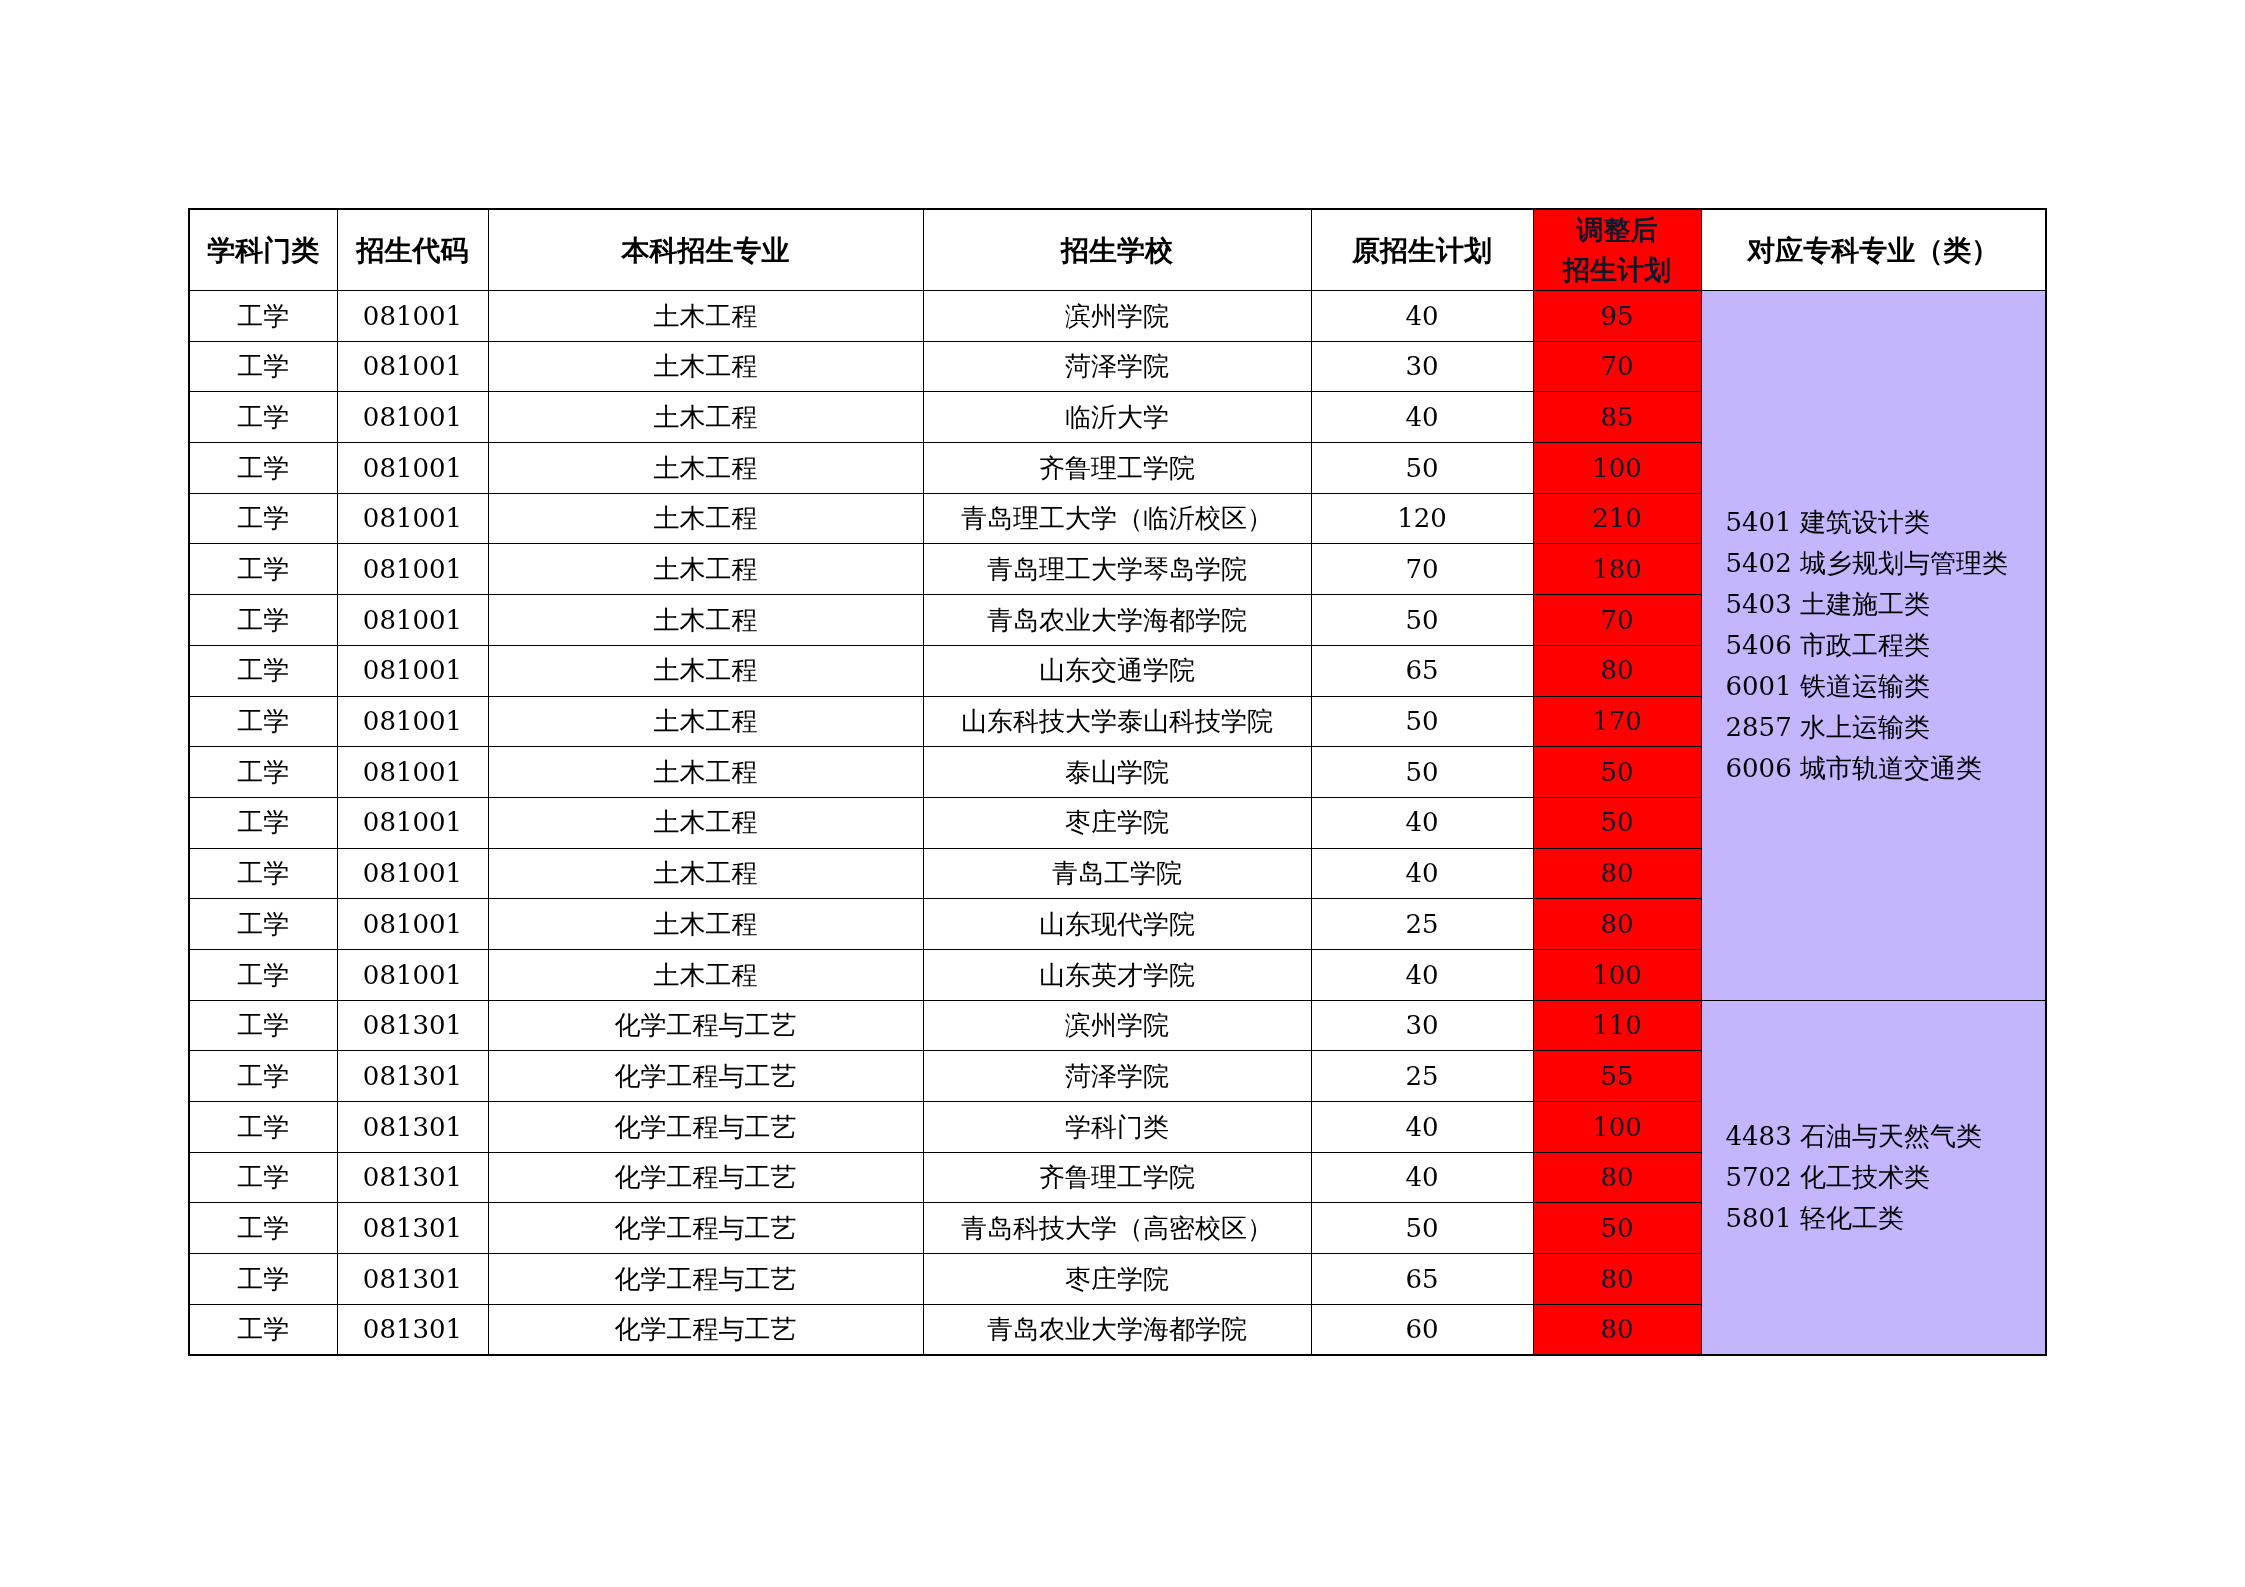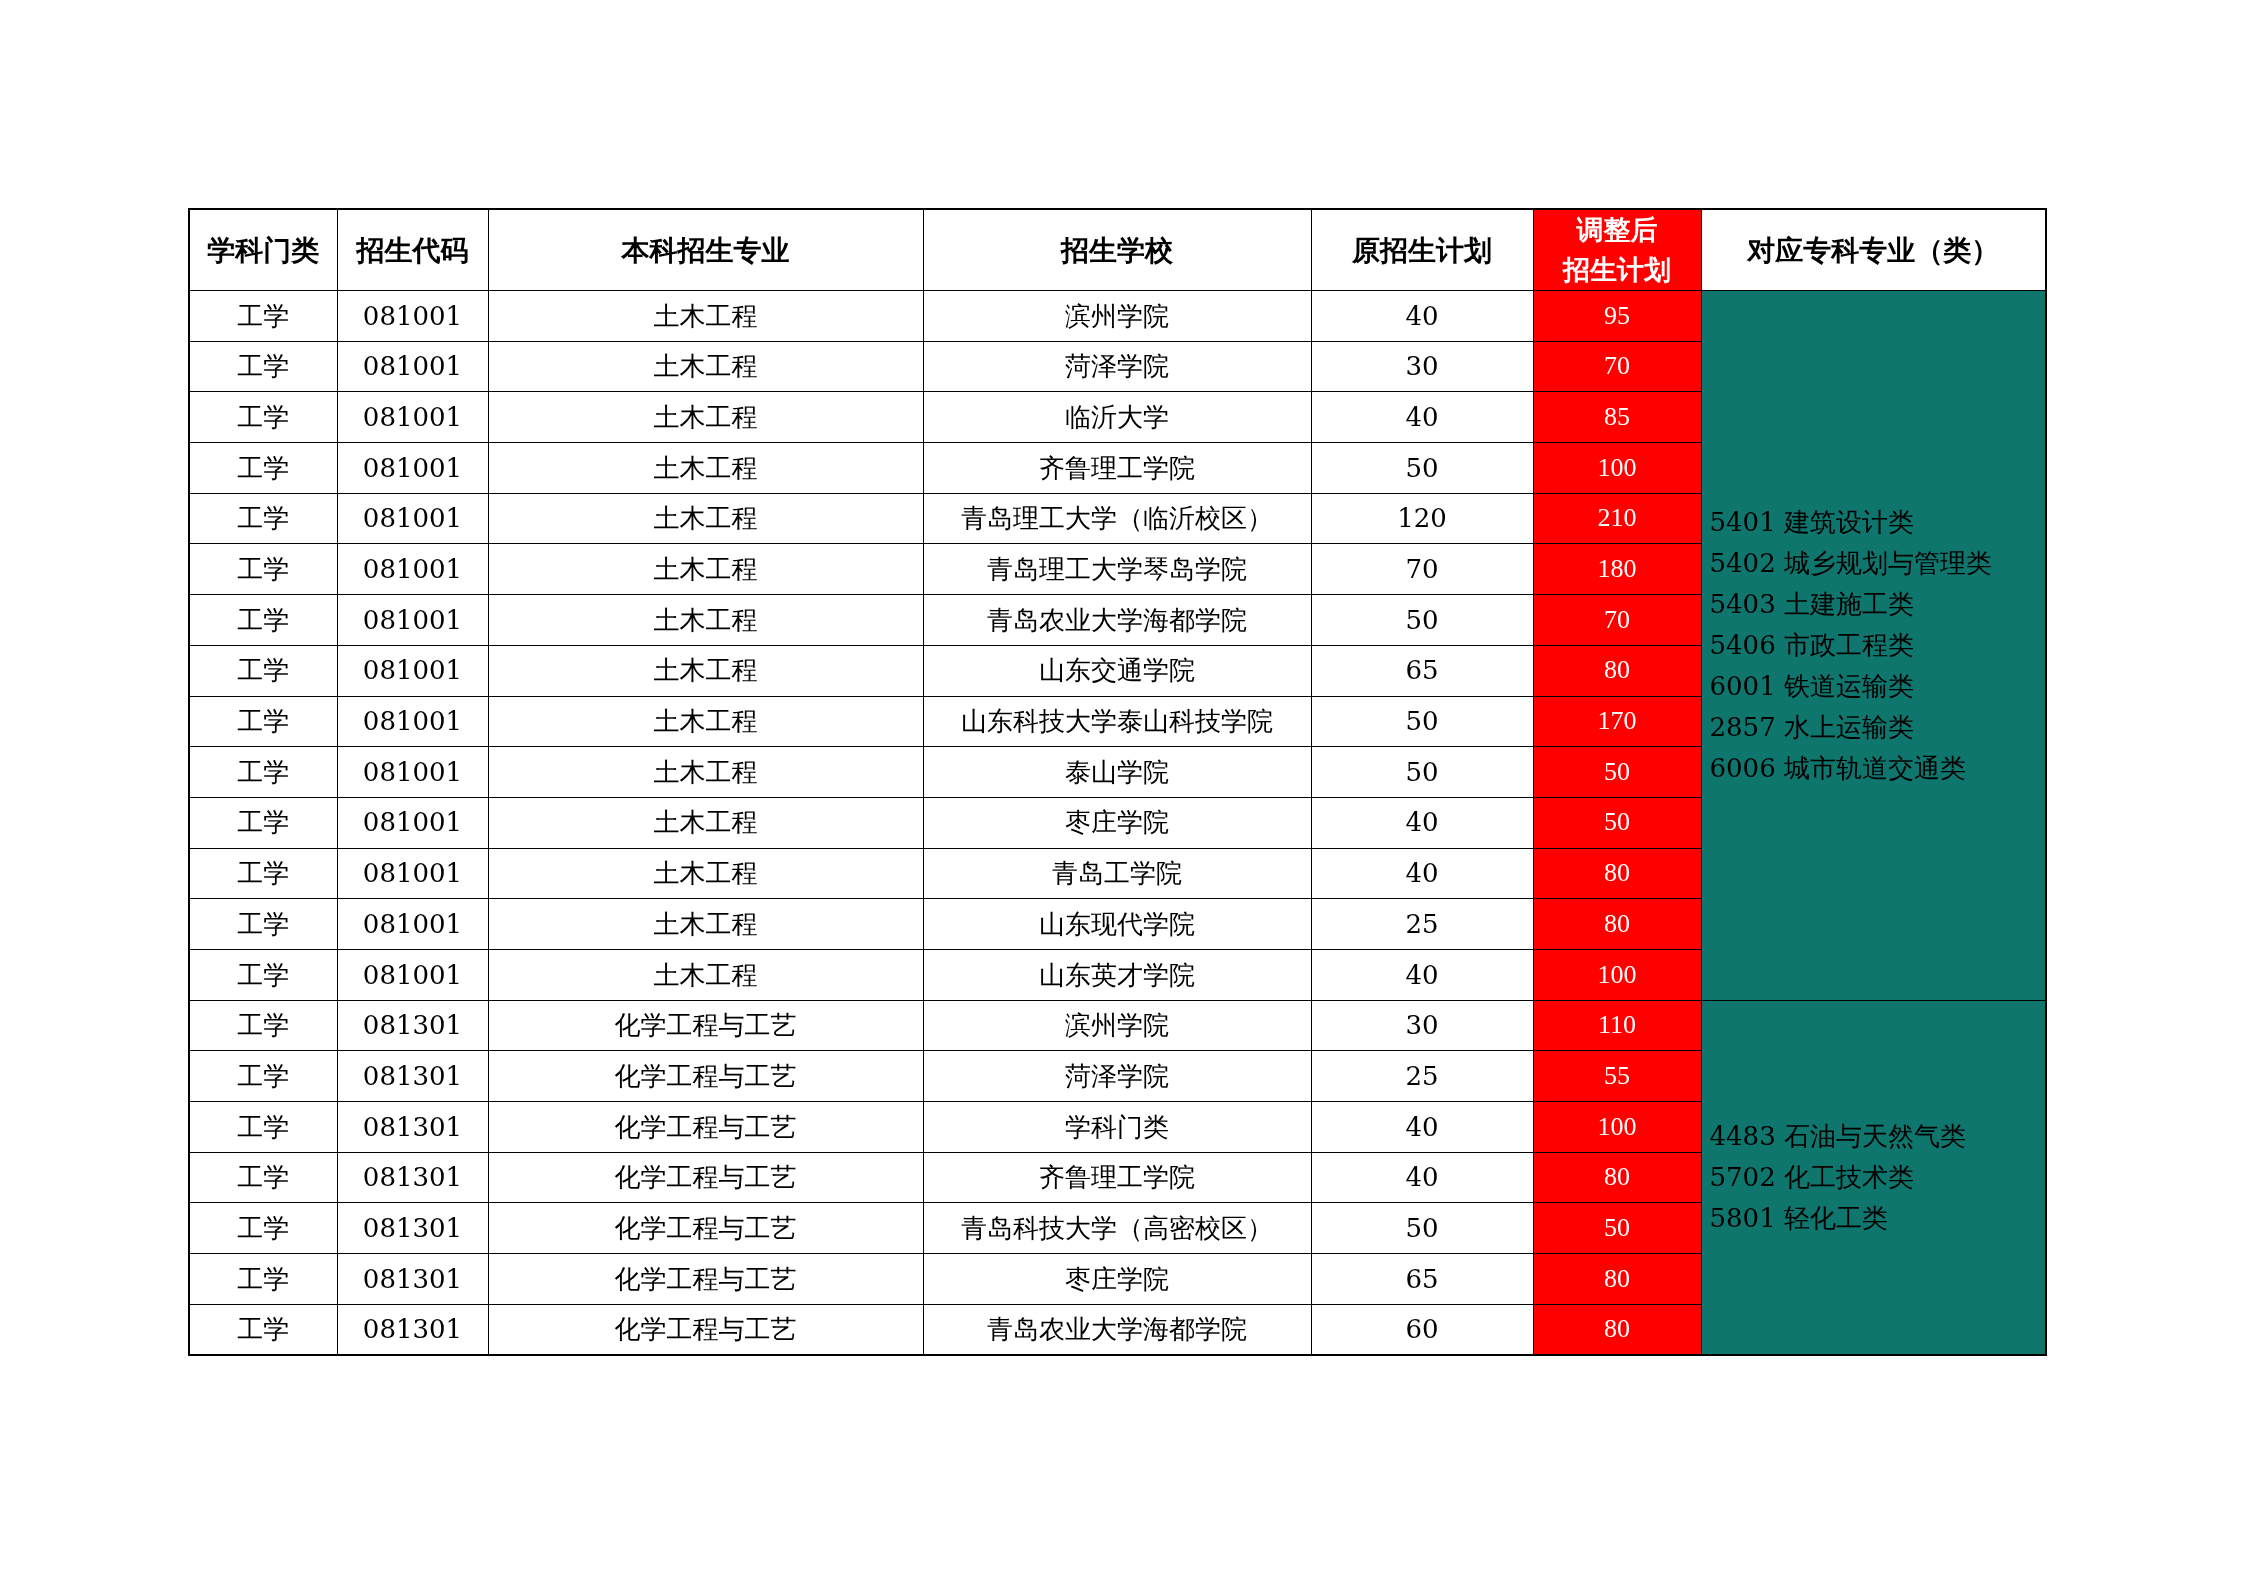--- a/index.html
+++ b/index.html
@@ -19,23 +19,23 @@
     border:1px solid #000;
     padding:0;
     text-align:center;vertical-align:middle;
     font-size:26px;line-height:1.25;
     overflow:hidden;
   }
   .plan-table thead tr{height:79px;}
   .plan-table tbody tr{height:50.7px;}
   .plan-table th{font-weight:bold;font-size:28px;}
   .lft{text-align:left;padding-left:10px;}
-  .red{background:#FF0000;color:#ffffff;font-family:Liberation Serif, serif;}
+  .red{background:#FF0000;color:#0f172a;}
   th.red div{line-height:40px;font-size:27px;}
-  td.corr{text-align:left;padding-left:8px;vertical-align:middle;background:#0f766e;}
+  td.corr{text-align:left;padding-left:24px;vertical-align:middle;background:#c4b5fd;}
   td.corr div{line-height:41px;white-space:nowrap;}
   .footer{
     position:absolute;left:0;top:1408px;width:2245px;
     text-align:center;font-size:34px;color:#000;
   }
 </style>
 </head>
 <body>
 
 <div class="page">

